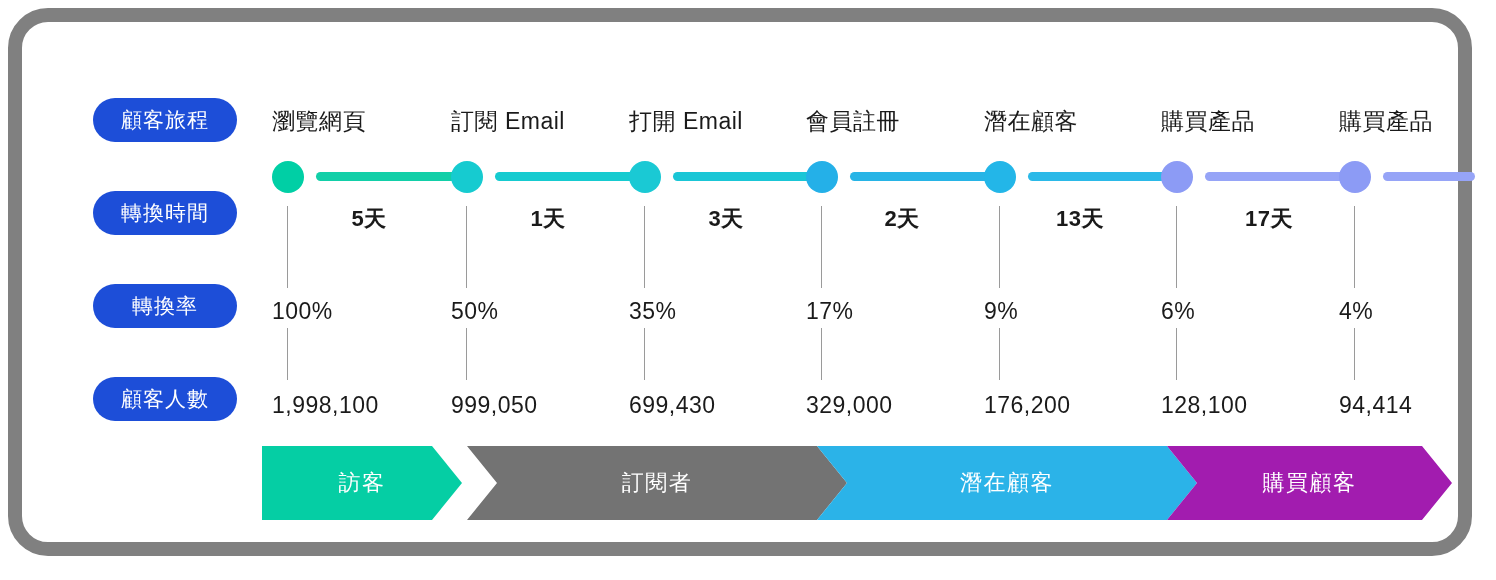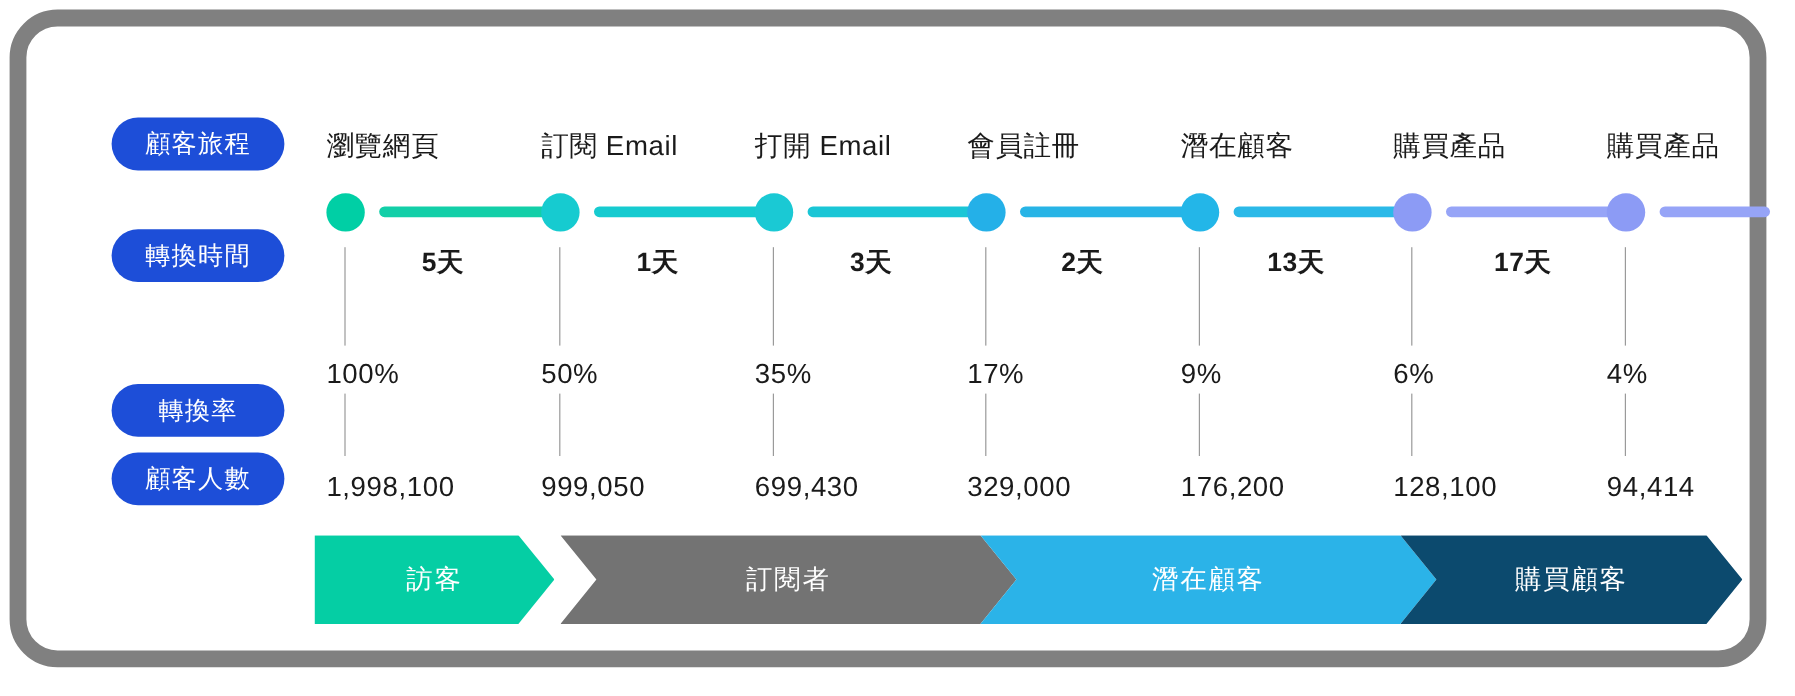--- a/index.html
+++ b/index.html
@@ -45,21 +45,21 @@
     color: #ffffff;
     font-size: 21px;
     letter-spacing: 1px;
     display: flex;
     align-items: center;
     justify-content: center;
     box-sizing: border-box;
   }
   .pill-journey  { top: 76px; }
   .pill-time     { top: 169px; }
-  .pill-rate     { top: 262px; margin-top: 36px; }
+  .pill-rate     { top: 262px; }
   .pill-count    { top: 355px; }
 
   
   .stage {
     position: absolute;
     top: 0;
     width: 230px;
     height: 420px;
   }
 
@@ -251,19 +251,19 @@
     <div id="funnel">
         <div class="chev chev-first" style="left: 0px; width: 200px; background: rgb(5, 206, 164);">
           <span class="chev-label">訪客</span>
         </div>
         <div class="chev chev-mid" style="left: 205px; width: 380px; background: #737373;">
           <span class="chev-label">訂閱者</span>
         </div>
         <div class="chev chev-mid" style="left: 555px; width: 380px; background: rgb(43, 179, 232); justify-content: center;">
           <span class="chev-label">潛在顧客</span>
         </div>
-        <div class="chev chev-mid" style="left: 905px; width: 285px; background: #0c4a6e;">
+        <div class="chev chev-mid" style="left: 905px; width: 285px; background: #a21caf;">
           <span class="chev-label">購買顧客</span>
         </div>
       </div>
 
   </div>
 </div>
 
 </body></html>

